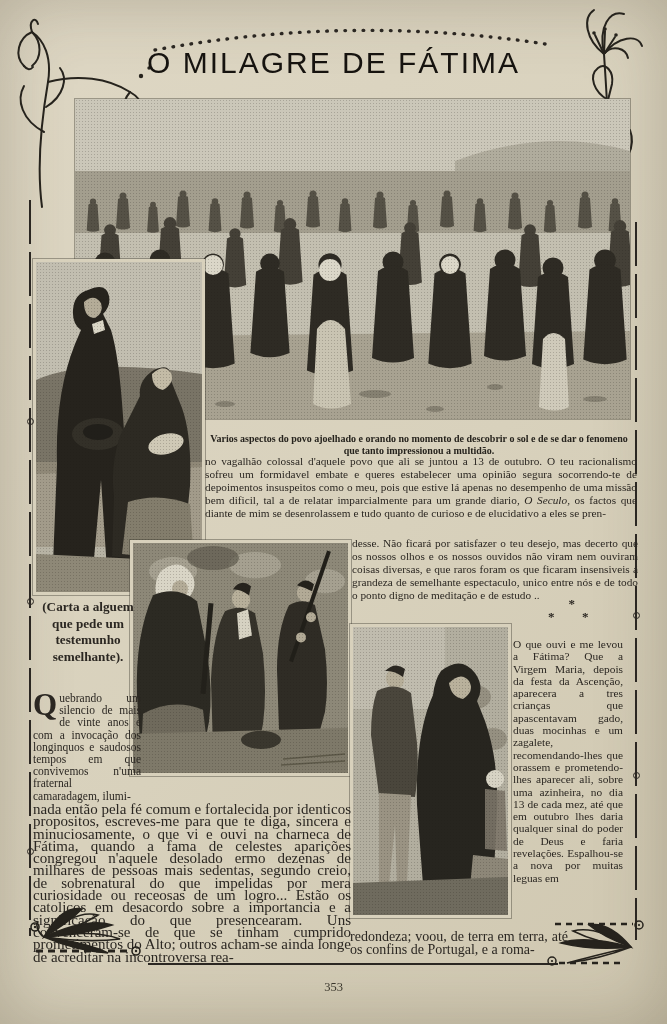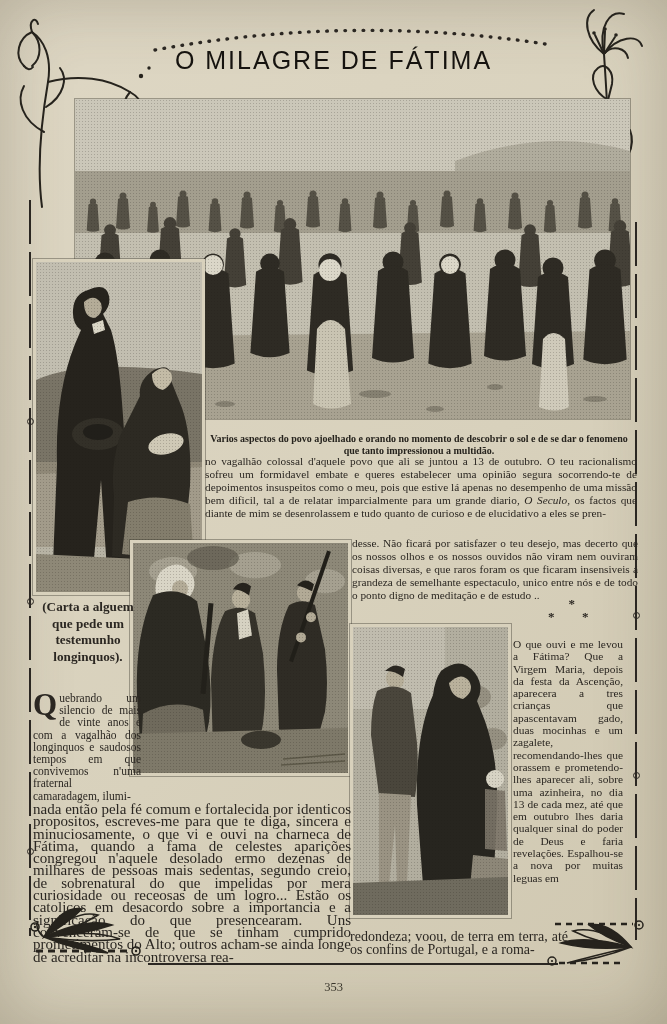--- a/index.html
+++ b/index.html
@@ -3,21 +3,21 @@
 <meta charset="utf-8">
 <style>
   html,body{margin:0;padding:0;background:#888;}
   .page{position:relative;width:667px;height:1024px;margin:0 auto;overflow:hidden;
     background:linear-gradient(135deg,#ded7c4 0%,#d8d1bc 55%,#cfc7b0 100%);
     box-shadow:inset 0 0 70px rgba(72,62,40,.28);
     font-family:"Liberation Serif","DejaVu Serif",serif;color:#2b2722;}
   .abs{position:absolute;}
   .title{left:0;right:0;top:46px;text-align:center;margin:0;
     font-family:"Liberation Sans","DejaVu Sans",sans-serif;font-weight:400;
-    font-size:25px;letter-spacing:2px;color:#16130f;}
+    font-size:30px;letter-spacing:2px;color:#16130f;}
   .arc{left:150px;top:12px;width:400px;height:42px;}
   .photo{background:#b6b2a4;box-shadow:0 0 0 1px rgba(58,54,45,.4);}
   .photo svg{width:100%;height:100%;display:block;}
   .photo::after{content:"";position:absolute;inset:0;
     background-image:radial-gradient(rgba(30,27,20,.20) .6px,transparent .9px);
     background-size:3px 3px;pointer-events:none;}
   .ph-main{left:75px;top:99px;width:555px;height:320px;}
   .ph-left{left:33px;top:259px;width:172px;height:336px;border:3px solid #d8d1bc;box-sizing:border-box;}
   .ph-mid{left:130px;top:540px;width:221px;height:236px;border:3px solid #d8d1bc;box-sizing:border-box;}
   .ph-right{left:350px;top:624px;width:161px;height:294px;border:3px solid #d8d1bc;box-sizing:border-box;}
@@ -249,23 +249,23 @@
 
   <p class="abs caption">Varios aspectos do povo ajoelhado e orando no momento de descobrir o sol e de se dar o fenomeno que tanto impressionou a multidão.</p>
 
   <div class="abs txt p-r1"><span>no vagalhão colossal d'aquele povo que ali se juntou a 13 de outubro. O teu racionalismo sofreu um formidavel embate e queres estabelecer uma opinião segura socorrendo-te de depoimentos insuspeitos como o meu, pois que estive lá apenas no desempenho de uma missão bem dificil, tal a de relatar imparcialmente para um grande diario, </span><span class="cite">O Seculo,</span><span> os factos que diante de mim se desenrolassem e tudo quanto de curioso e de elucidativo a eles se pren-</span></div>
 
   <div class="abs txt p-r2">desse. Não ficará por satisfazer o teu desejo, mas decerto que os nossos olhos e os nossos ouvidos não viram nem ouviram coisas diversas, e que raros foram os que ficaram insensiveis á grandeza de semelhante espectaculo, unico entre nós e de todo o ponto digno de meditação e de estudo ..</div>
 
   <div class="abs asters">  *
 *  *</div>
 
-  <div class="abs note">(Carta a alguem que pede um testemunho longinquos).</div>
-
-  <div class="abs txt p-l1"><span class="dropcap">Q</span><span>uebrando um silencio de mais de vinte anos e com a vagalhão dos longinquos e saudosos tempos em que convivemos n'uma fraternal camaradagem, ilumi-</span></div>
+  <div class="abs note">(Carta a alguem que pede um testemunho semelhante).</div>
+
+  <div class="abs txt p-l1"><span class="dropcap">Q</span><span>uebrando um silencio de mais de vinte anos e com a invocação dos longinquos e saudosos tempos em que convivemos n'uma fraternal camaradagem, ilumi-</span></div>
 
   <div class="abs txt p-l2">nada então pela fé comum e fortalecida por identicos propositos, escreves-me para que te diga, sincera e minuciosamente, o que vi e ouvi na charneca de Fátima, quando a fama de celestes aparições congregou n'aquele desolado ermo dezenas de milhares de pessoas mais sedentas, segundo creio, de sobrenatural do que impelidas por mera curiosidade ou receosas de um logro... Estão os catolicos em desacordo sobre a importancia e a significação do que presencearam. Uns convenceram-se de que se tinham cumprido prometimentos do Alto; outros acham-se ainda longe de acreditar na incontroversa rea-</div>
 
 
   <div class="abs txt p-cr">O que ouvi e me levou a Fátima? Que a Virgem Maria, depois da festa da Ascenção, aparecera a tres crianças que apascentavam gado, duas mocinhas e um zagalete, recomendando-lhes que orassem e prometendo-lhes aparecer ali, sobre uma azinheira, no dia 13 de cada mez, até que em outubro lhes daria qualquer sinal do poder de Deus e faria revelações. Espalhou-se a nova por muitas leguas em</div>
 
   <div class="abs txt p-bm">redondeza; voou, de terra em terra, até os confins de Portugal, e a roma-</div>
 
   <div class="abs hrule"></div>
   <div class="abs vline vl-left"></div>

